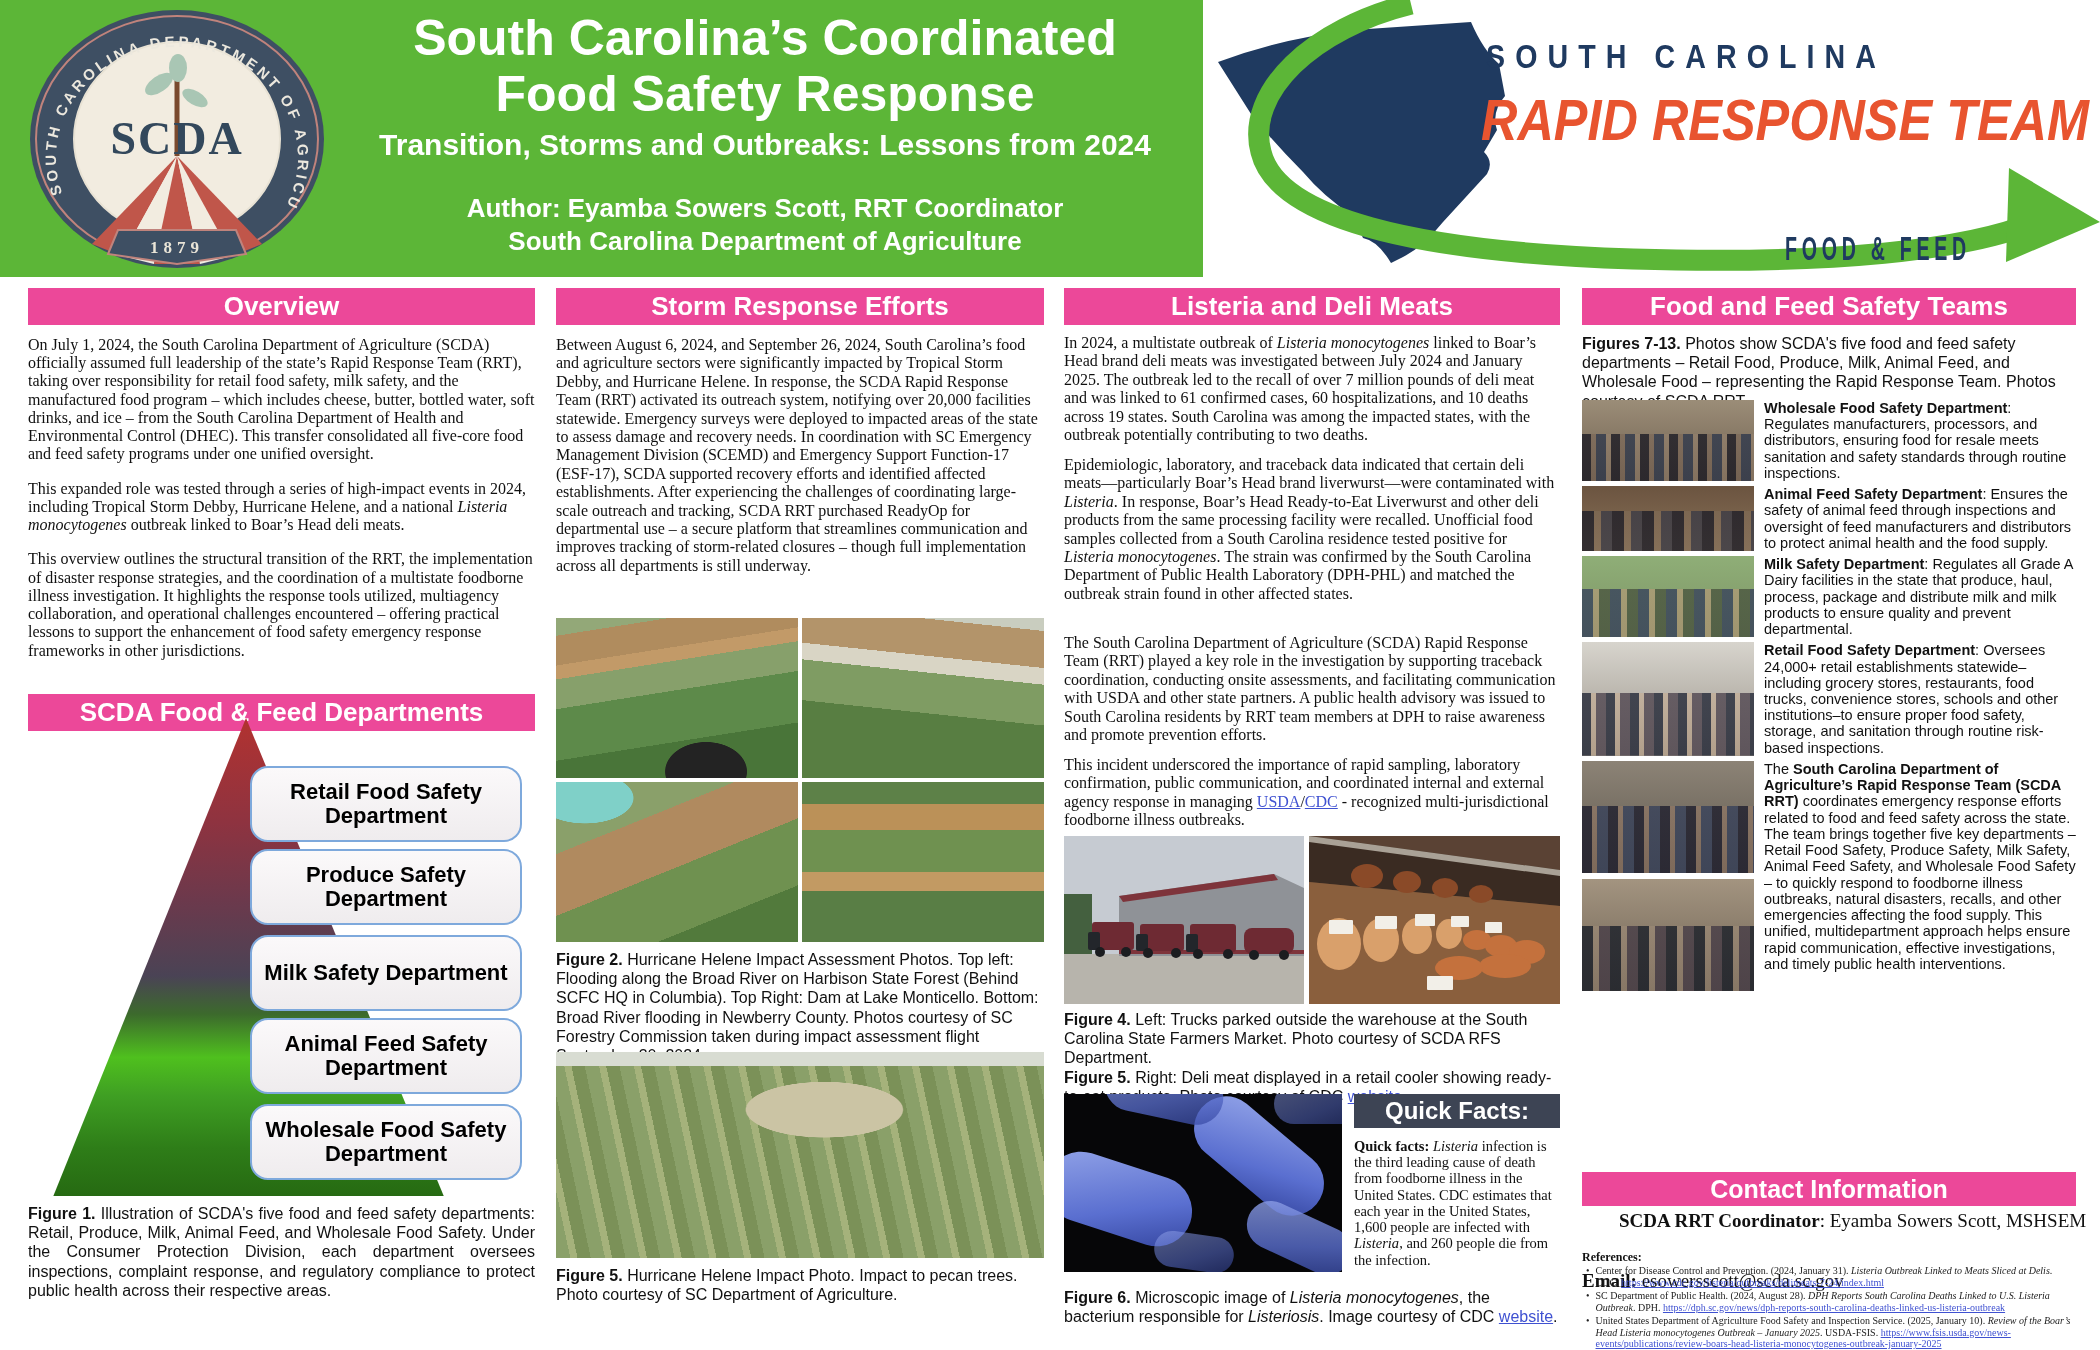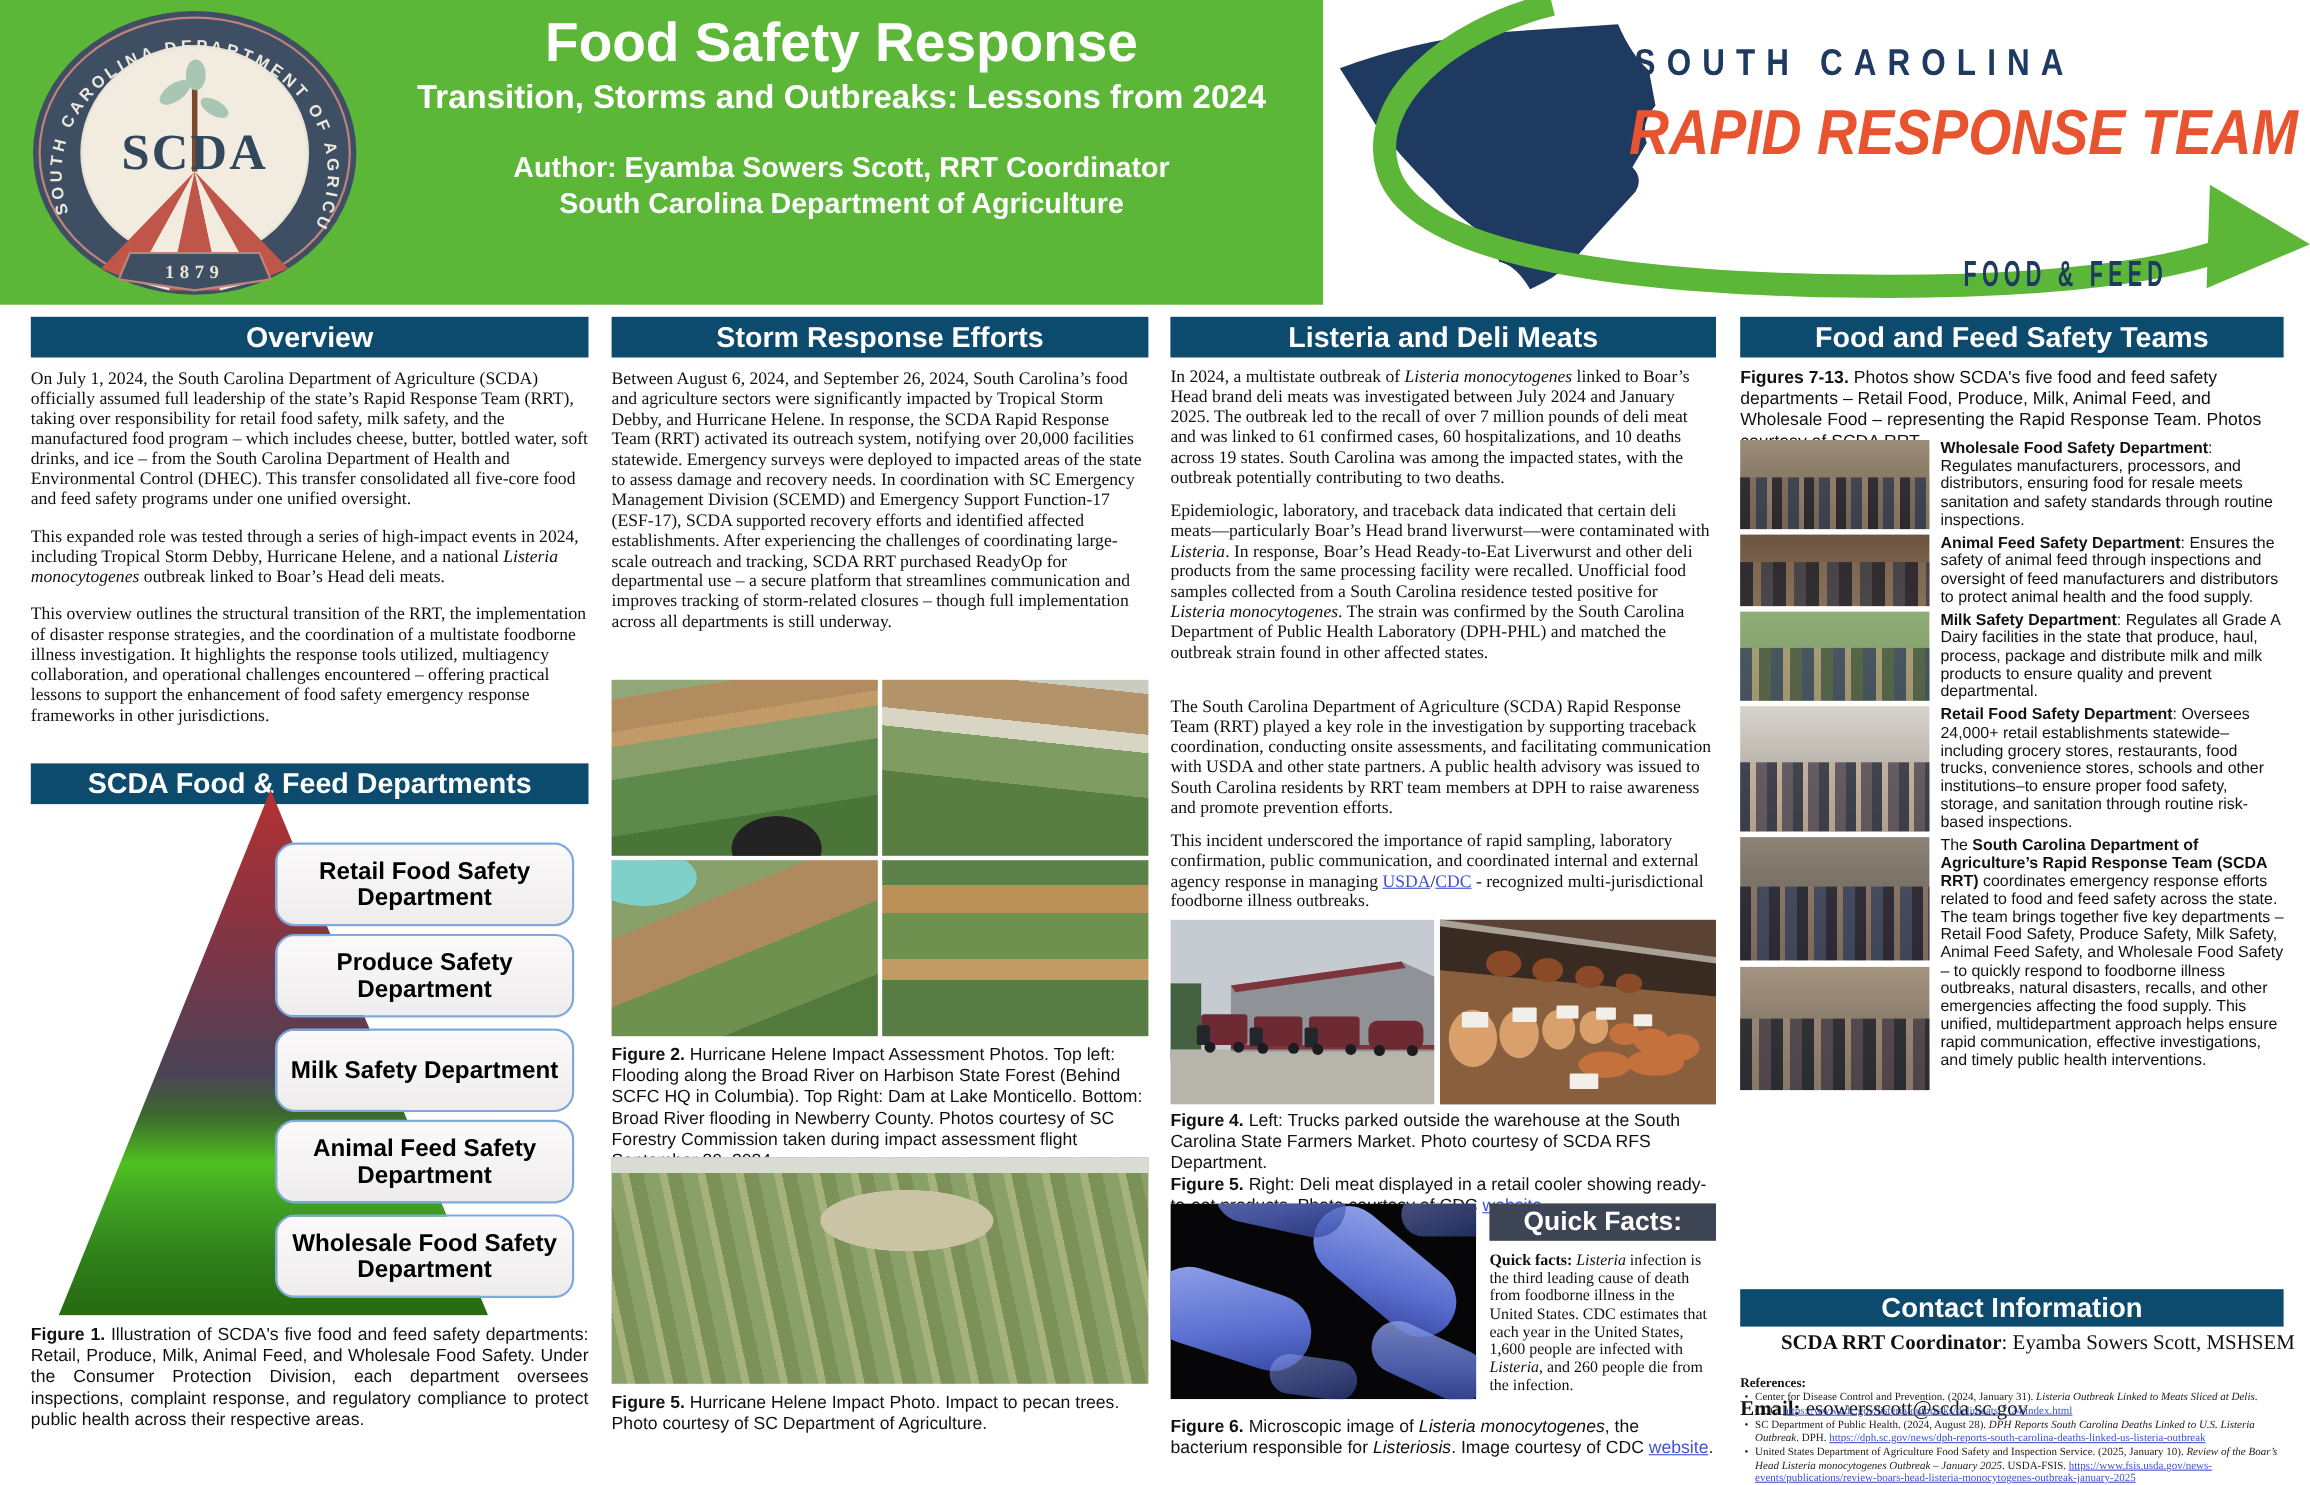--- a/index.html
+++ b/index.html
@@ -8,21 +8,21 @@
   
   .hdr-green{position:absolute;left:0;top:0;width:1203px;height:277px;background:#5cb637;}
   .hdr-logo-area{position:absolute;left:1203px;top:0;width:897px;height:277px;background:#fff;}
   .titleblock{position:absolute;left:330px;top:10px;width:870px;text-align:center;color:#fff;}
   .t1{font-size:50px;font-weight:bold;line-height:1.12;}
   .t2{font-size:30px;font-weight:bold;margin-top:6px;}
   .authors{margin-top:30px;font-size:26px;font-weight:bold;line-height:1.25;}
   .sealwrap{position:absolute;left:26px;top:6px;width:302px;height:266px;}
   
   .col{position:absolute;top:288px;height:1062px;}
-  .secbar{position:absolute;left:0;width:100%;height:37px;background:#0c4a6e;color:#fff;
+  .secbar{position:absolute;left:0;width:100%;height:37px;background:#ec4899;color:#fff;
           font-weight:bold;font-size:26px;text-align:center;line-height:37px;}
   .serif{font-family:"Liberation Serif",serif;color:#101010;}
   .sans{font-family:"Liberation Sans",sans-serif;color:#111;}
   .cap{font-size:16px;line-height:1.2;color:#111;}
   .link{color:#3f51d1;text-decoration:underline;}
   
   #col1{left:28px;width:507px;}
   .c1text{position:absolute;top:48px;left:0;width:507px;font-size:16px;line-height:1.14;}
   .c1text p{margin:0 0 16px 0;}
   .pyr{position:absolute;top:430px;left:0;width:507px;height:478px;}
@@ -124,20 +124,21 @@
         <text x="151" y="148" text-anchor="middle" font-family="Liberation Serif, serif" font-weight="bold" font-size="46" fill="#33485c" letter-spacing="2">SCDA</text>
         <path id="ringpath" d="M 40,196 A 121,111 0 1 1 262,196" fill="none"></path>
         <text font-size="15" font-weight="bold" fill="#ece8de" letter-spacing="3.5" font-family="Liberation Sans, sans-serif">
           <textPath href="#ringpath" startOffset="2%">SOUTH CAROLINA DEPARTMENT OF AGRICULTURE</textPath>
         </text>
         <path d="M 92,224 L 210,224 L 220,248 L 151,258 L 82,248 Z" fill="#3e4f63" stroke="#c0837c" stroke-width="2"></path>
         <text x="151" y="247" text-anchor="middle" font-size="17" font-weight="bold" fill="#e9e4d7" letter-spacing="5" font-family="Liberation Serif, serif">1879</text>
       </svg>
     </div>
     <div class="titleblock">
+      <div class="t1">South Carolina’s Coordinated</div>
       <div class="t1">Food Safety Response</div>
       <div class="t2">Transition, Storms and Outbreaks: Lessons from 2024</div>
       <div class="authors">
         <div>Author: Eyamba Sowers Scott, RRT Coordinator</div>
         <div>South Carolina Department of Agriculture</div>
       </div>
     </div>
   </div>
 
   <div class="hdr-logo-area">

